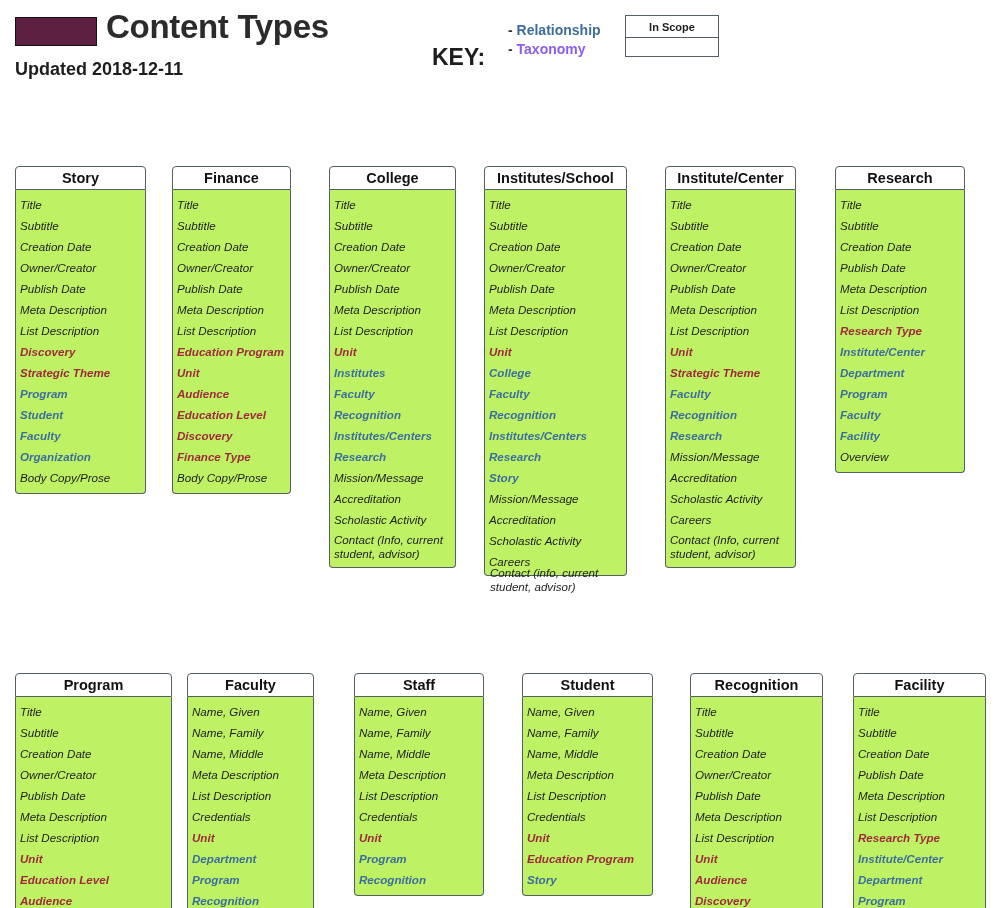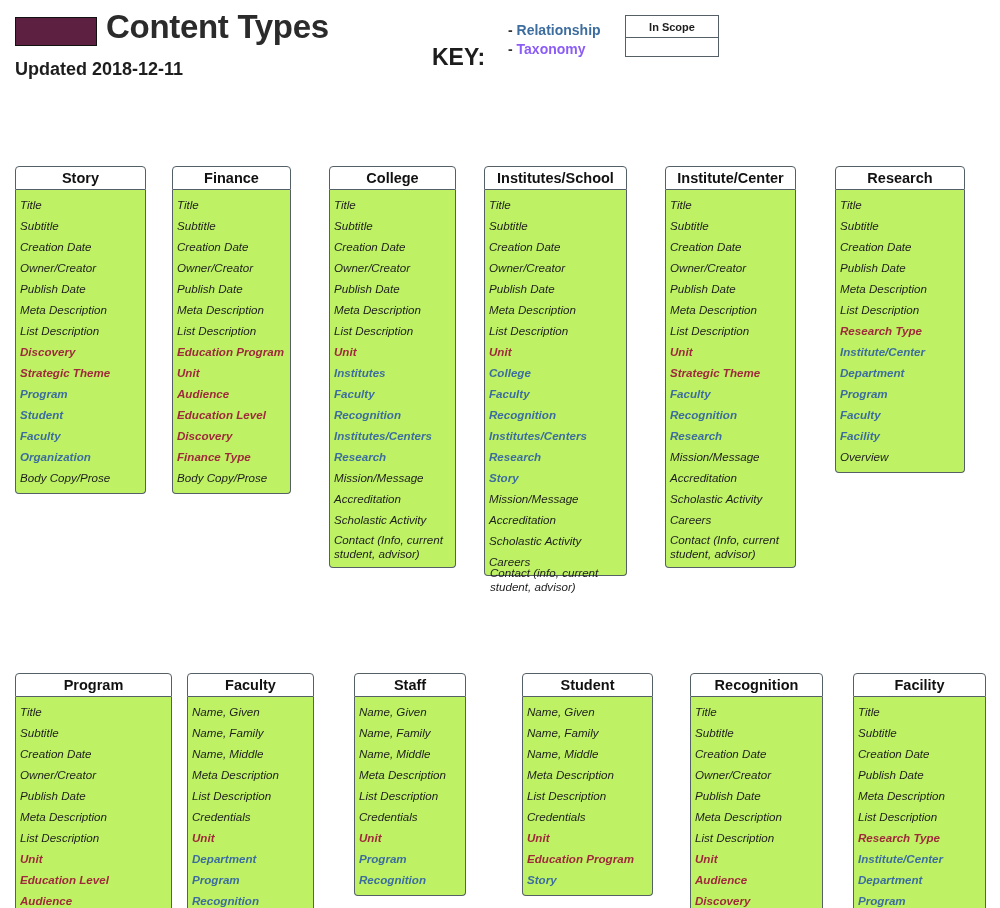--- a/index.html
+++ b/index.html
@@ -346,21 +346,21 @@
         <div class="field">Name, Middle</div>
         <div class="field">Meta Description</div>
         <div class="field">List Description</div>
         <div class="field">Credentials</div>
         <div class="field tax">Unit</div>
         <div class="field rel">Department</div>
         <div class="field rel">Program</div>
         <div class="field rel">Recognition</div>
       </div>
     </div>
-    <div class="entity" style="left: 354px; top: 673px; width: 112px;">
+    <div class="entity" style="left: 354px; top: 673px; width: 130px;">
       <div class="ent-head">Staff</div>
       <div class="ent-body">
         <div class="field">Name, Given</div>
         <div class="field">Name, Family</div>
         <div class="field">Name, Middle</div>
         <div class="field">Meta Description</div>
         <div class="field">List Description</div>
         <div class="field">Credentials</div>
         <div class="field tax">Unit</div>
         <div class="field rel">Program</div>

